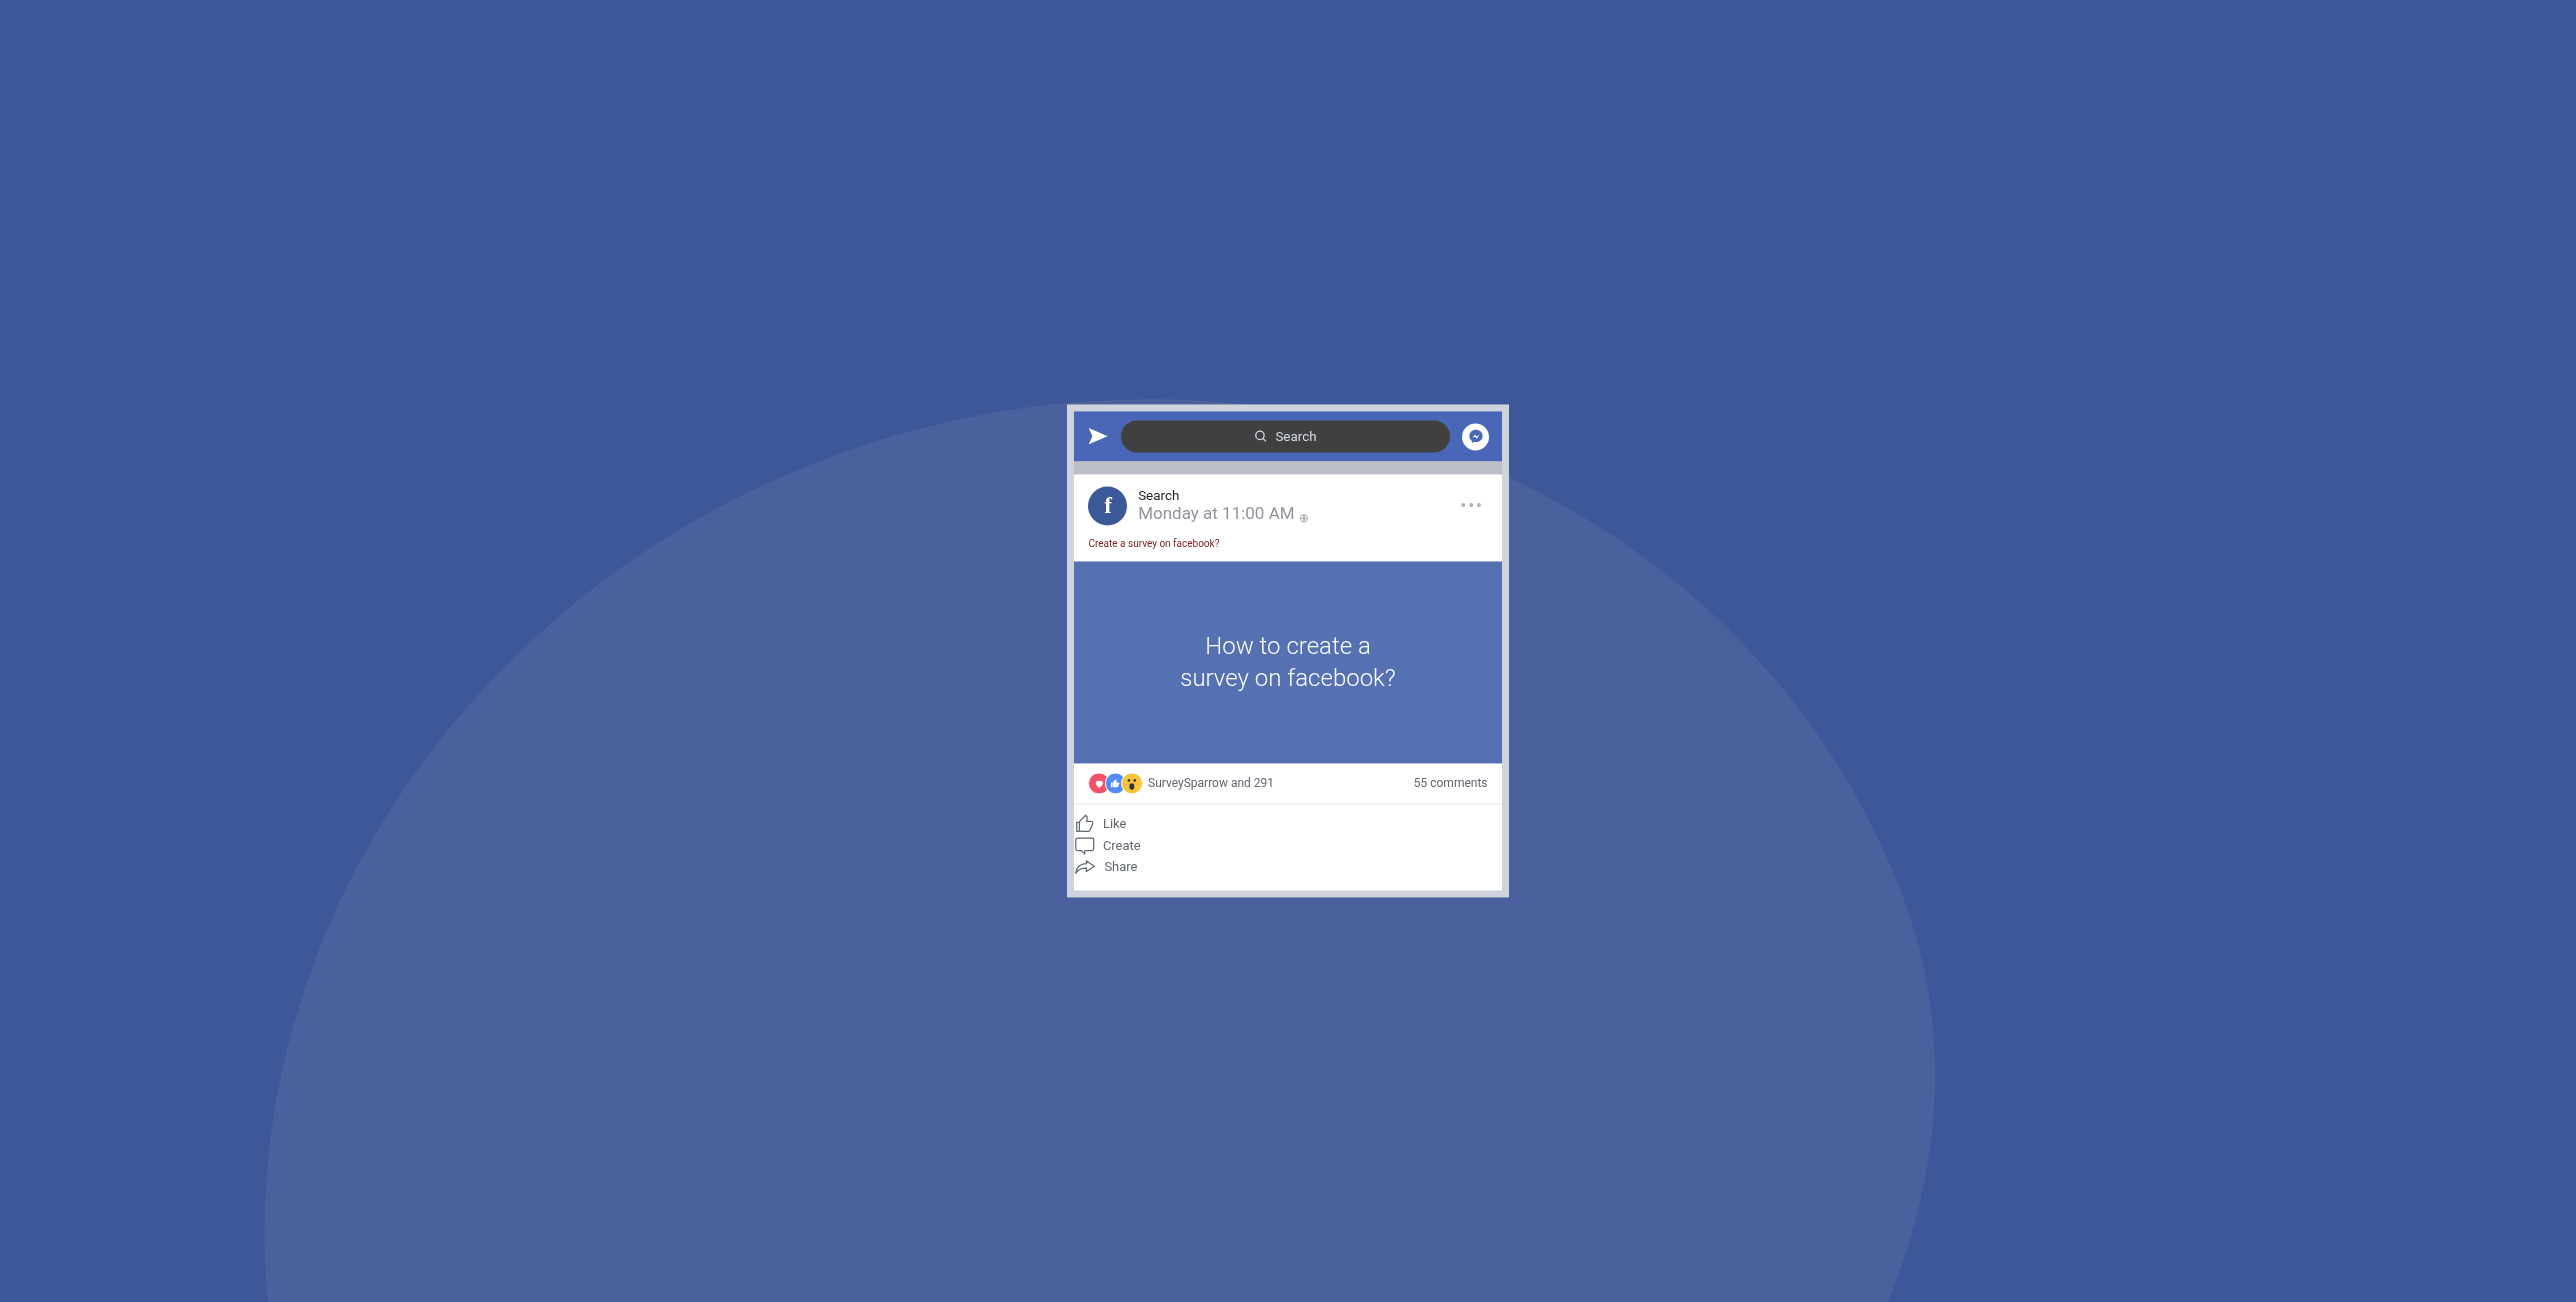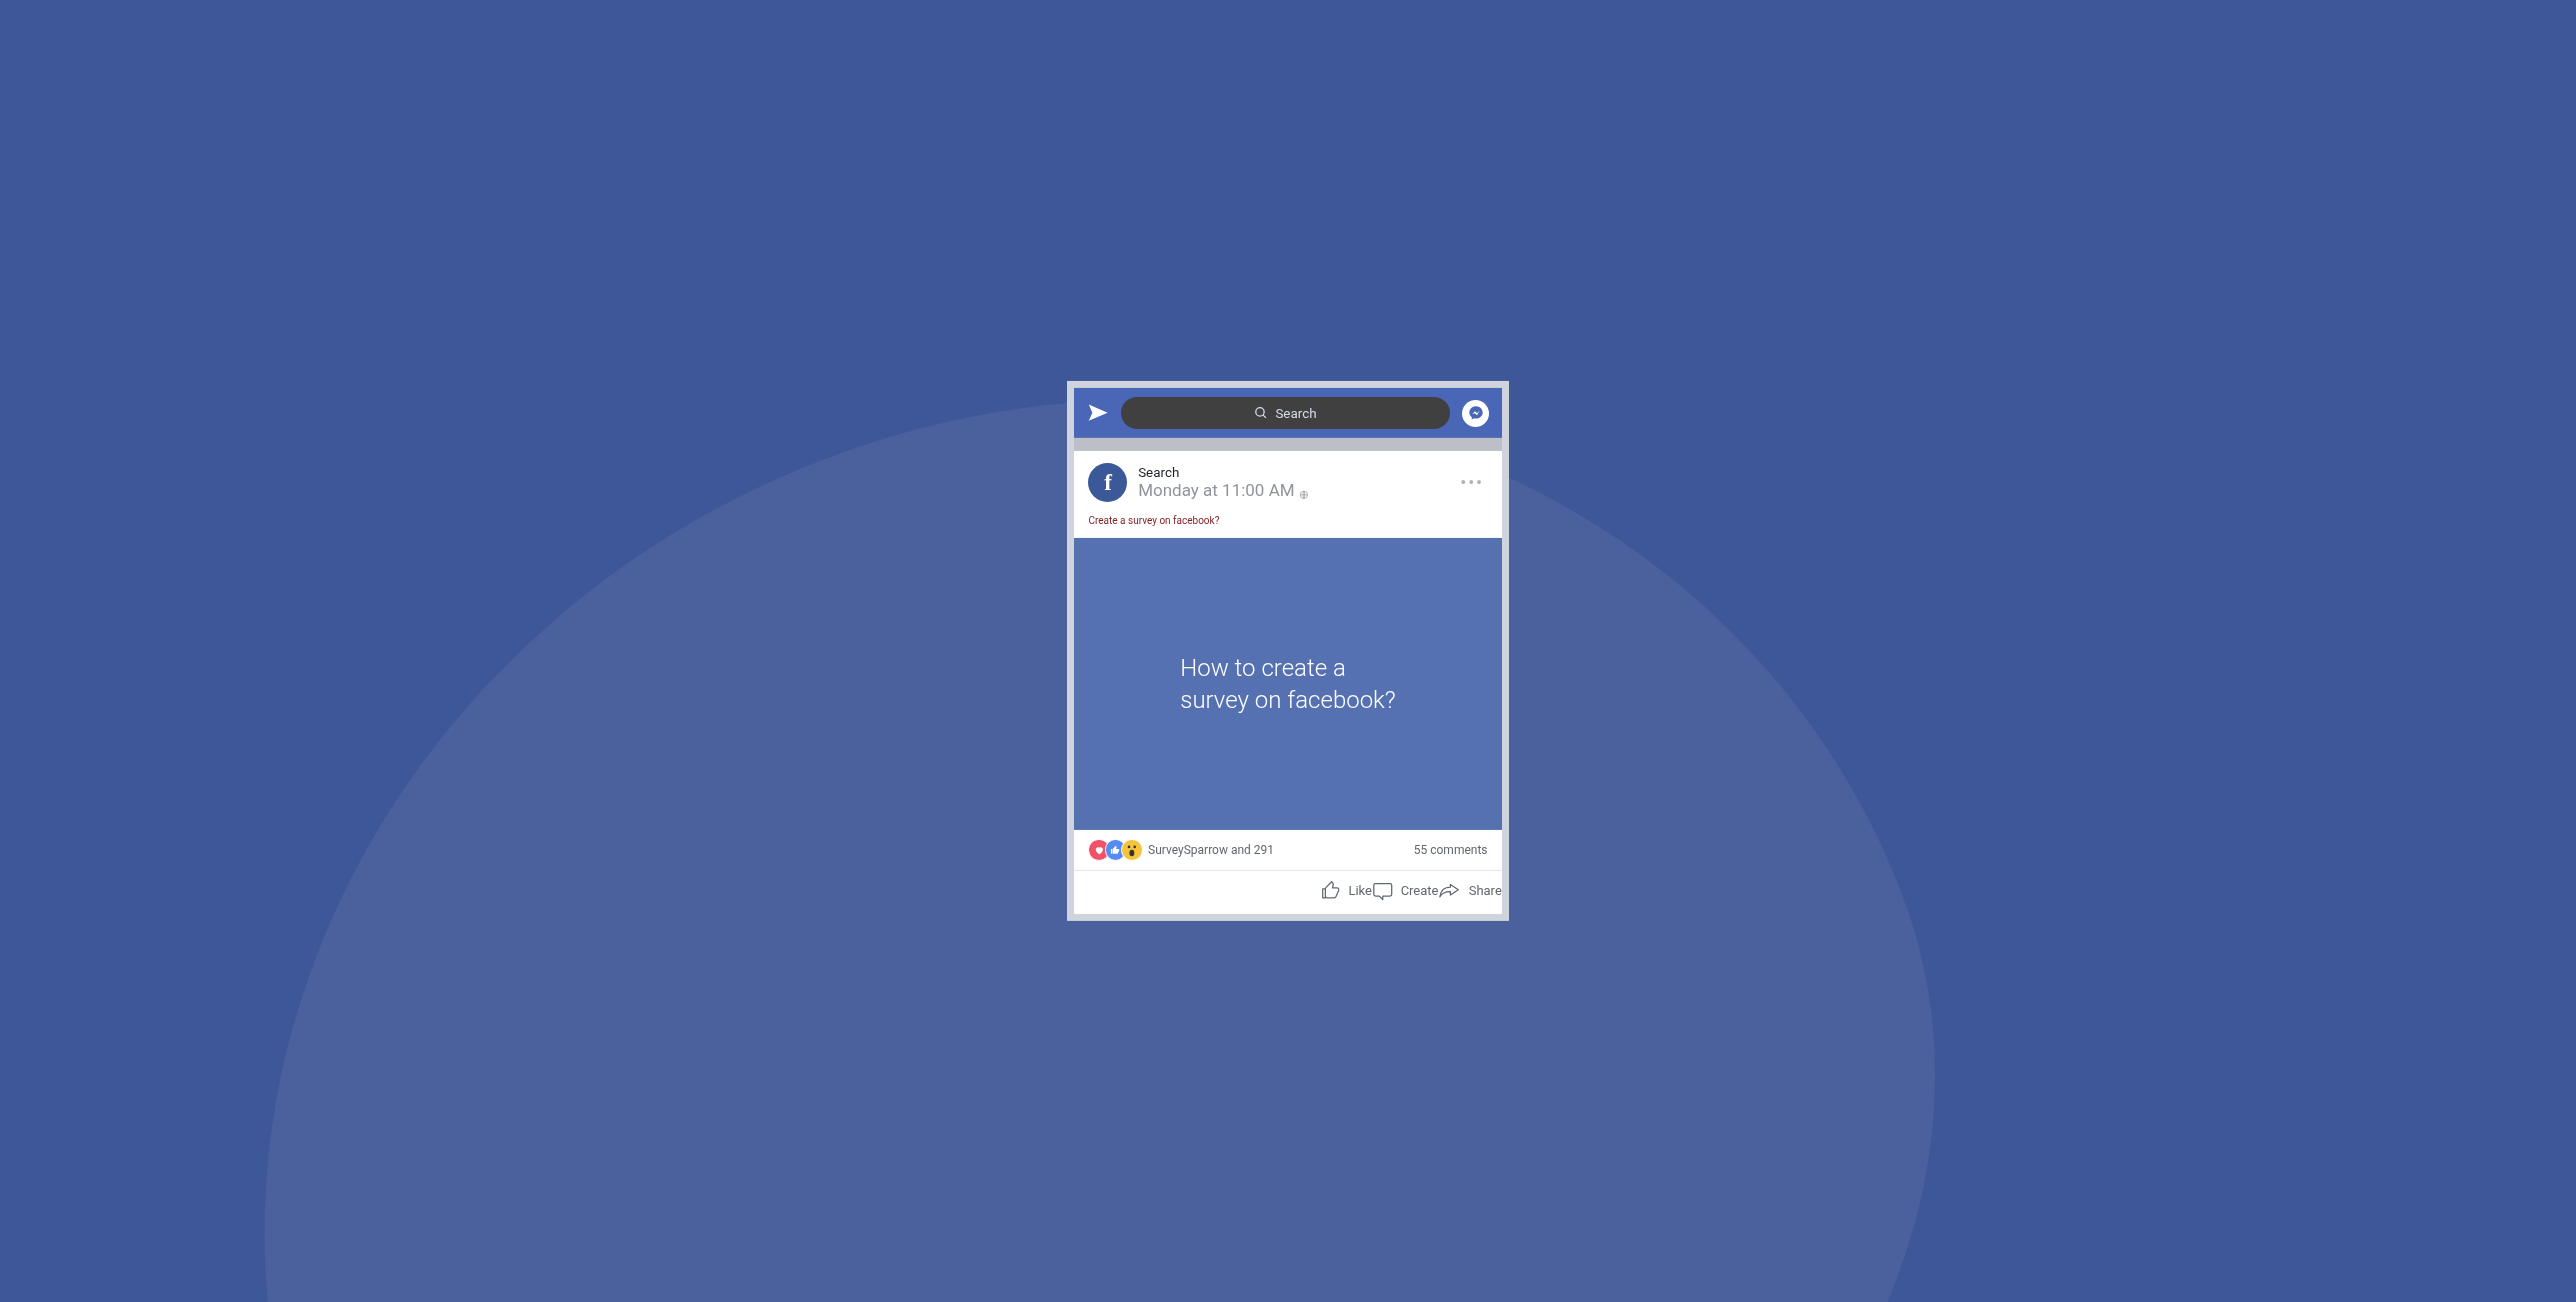--- a/index.html
+++ b/index.html
@@ -68,26 +68,26 @@
     width:39px;height:39px;border-radius:50%;
     background:#3b5998;display:flex;align-items:center;justify-content:center;
     color:#fff;font-weight:700;font-size:23px;font-family:Georgia,serif;
   }
   .author-name{font-size:13.4px;color:#1d2129;}
   .post-meta{font-size:17px;color:#90949c;display:flex;align-items:flex-end;gap:4.5px;}
   .dots{margin-left:auto;color:#b0b3b8;font-size:18px;letter-spacing:1.8px;cursor:pointer; padding-right:3.6px;}
   .post-text{padding:7.2px 14.3px 12.5px 14.3px;font-size:10px;color:#7f1d1d;}
   .post-media{
     background:#5571b1;
-    height:292px;
+    height:202px;
     display:flex;align-items:center;justify-content:center;
     color:#fff;
     font-size:24px;
     font-weight:300;
-    text-align:left;
+    text-align:center;
     line-height:1.35;
     padding:0 36px;
   }
   .engagement{
     display:flex;align-items:center;
     padding:9px 14.3px;
     font-size:12px;color:#616770;
     border-bottom:0.9px solid #e5e5e5;
   }
   .reactions{display:flex;align-items:center;}
@@ -97,22 +97,23 @@
     display:flex;align-items:center;justify-content:center;
     margin-right:-5.4px;
     box-sizing:content-box;
   }
   .react.love{background:#f25268;}
   .react.like{background:#548bf4;}
   .react.wow{background:#f7c33b;}
   .engage-text{margin-left:10.7px;}
   .comments-count{margin-left:auto;}
   .actions{
-    display:flex;justify-content:flex-end;
+    display:flex;justify-content:center;
     padding:9px 0 12.5px 0;
+    flex-direction:column;
   }
   .action{
     display:flex;align-items:center;gap:7.2px;
     color:#616770;font-size:13px;cursor:pointer;
   }
   svg{display:block;}
 </style>
 </head>
 <body>
 

